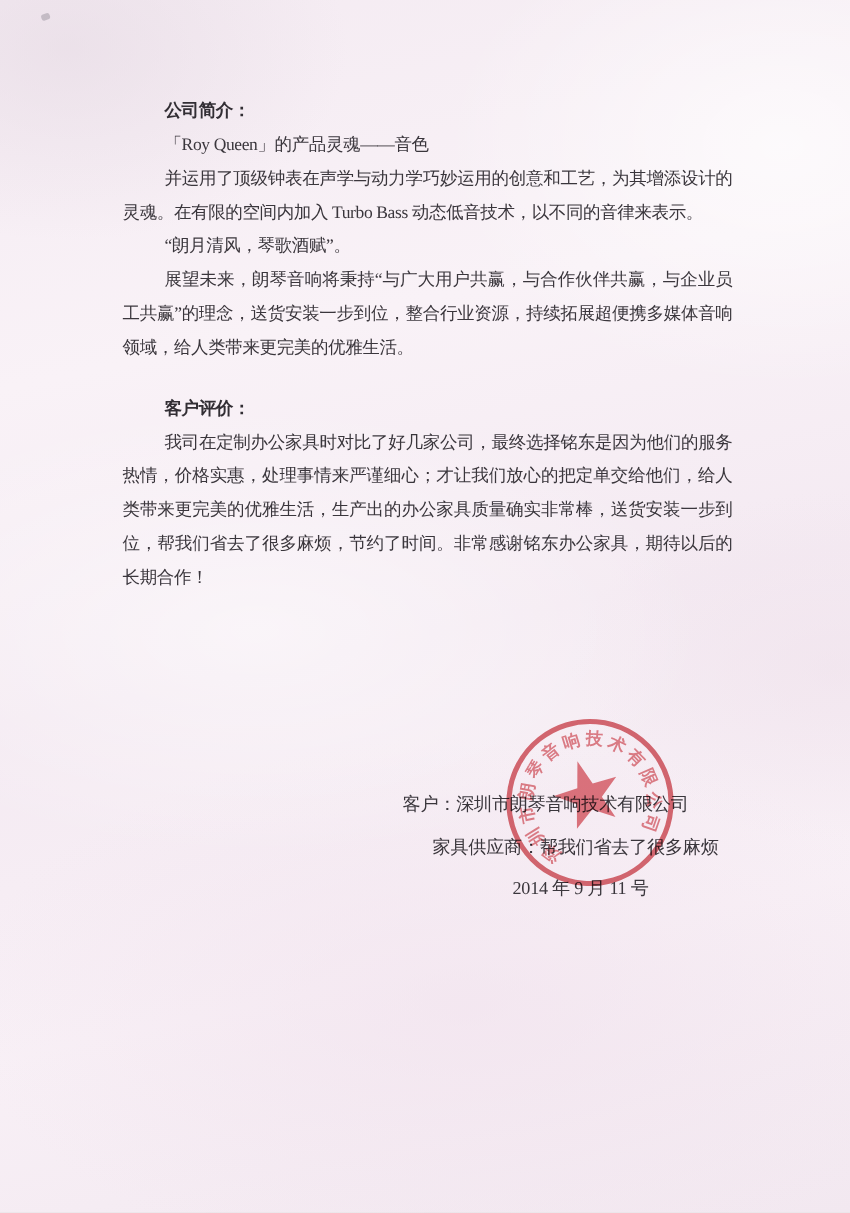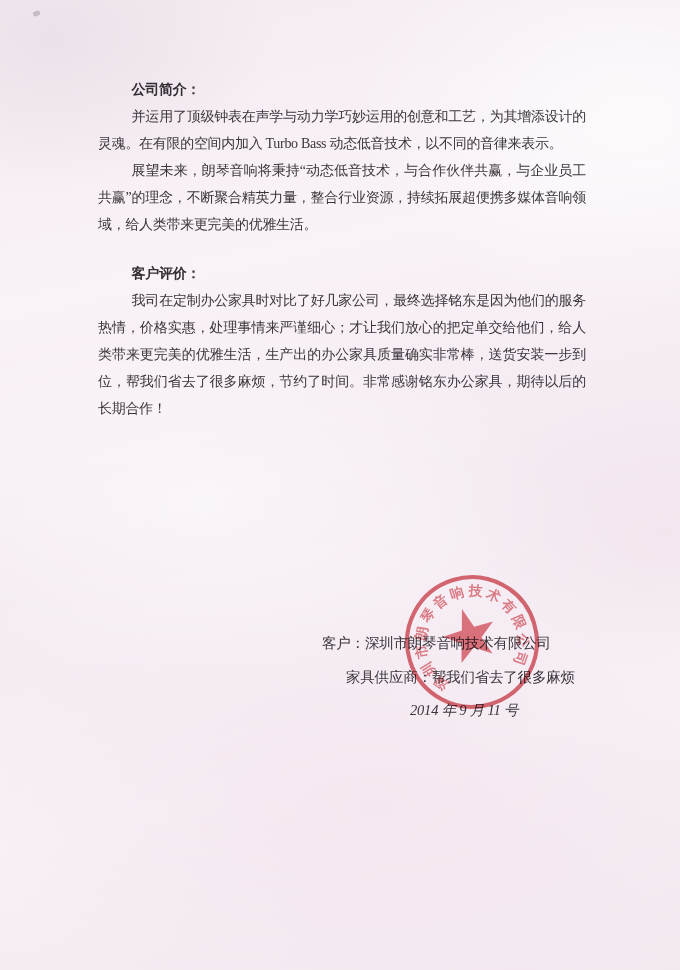--- a/index.html
+++ b/index.html
@@ -58,21 +58,21 @@
   }
   .sig-line {
     position: absolute;
     font-size: 14.5px;
     letter-spacing: -0.2px;
     white-space: nowrap;
     color: #3a363c;
   }
   .sig-customer { left: 322px; top: 634px; }
   .sig-supplier { left: 346px; top: 668px; }
-  .sig-date     { left: 410px; top: 701px; font-style: italic; }
+  .sig-date     { left: 410px; top: 701px; }
 
   .stamp {
     position: absolute;
     left: 396px;
     top: 566px;
     width: 152px;
     height: 152px;
     transform: rotate(-17deg);
     mix-blend-mode: multiply;
     opacity: 0.88;
@@ -97,26 +97,28 @@
 
 <div class="page">
 
   <div class="scan-mark"></div>
 
   <div class="content">
 
     <p class="section-heading">公司简介：</p>
 
 
+    <p>「Roy Queen」的产品灵魂——音色</p>
 
 
     <p>并运用了顶级钟表在声学与动力学巧妙运用的创意和工艺，为其增添设计的灵魂。在有限的空间内加入 Turbo Bass 动态低音技术，以不同的音律来表示。</p>
 
+    <p>“朗月清风，琴歌酒赋”。</p>
 
-    <p>展望未来，朗琴音响将秉持“动态低音技术，与合作伙伴共赢，与企业员工共赢”的理念，不断聚合精英力量，整合行业资源，持续拓展超便携多媒体音响领域，给人类带来更完美的优雅生活。</p>
+    <p>展望未来，朗琴音响将秉持“与广大用户共赢，与合作伙伴共赢，与企业员工共赢”的理念，送货安装一步到位，整合行业资源，持续拓展超便携多媒体音响领域，给人类带来更完美的优雅生活。</p>
 
     <div class="section-gap"></div>
 
     <p class="section-heading">客户评价：</p>
 
     <p>我司在定制办公家具时对比了好几家公司，最终选择铭东是因为他们的服务热情，价格实惠，处理事情来严谨细心；才让我们放心的把定单交给他们，给人类带来更完美的优雅生活，生产出的办公家具质量确实非常棒，送货安装一步到位，帮我们省去了很多麻烦，节约了时间。非常感谢铭东办公家具，期待以后的长期合作！</p>
   </div>
 
   <div class="sig-line sig-customer">客户：深圳市朗琴音响技术有限公司</div>
 

